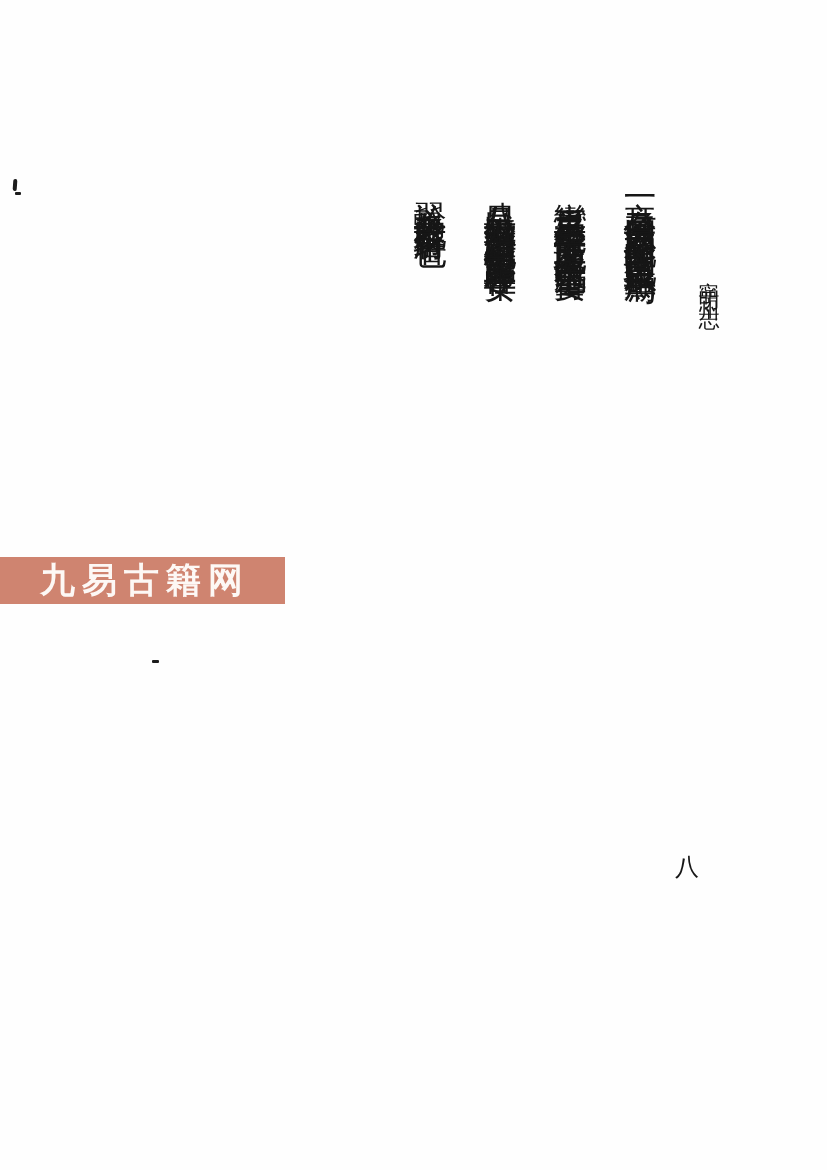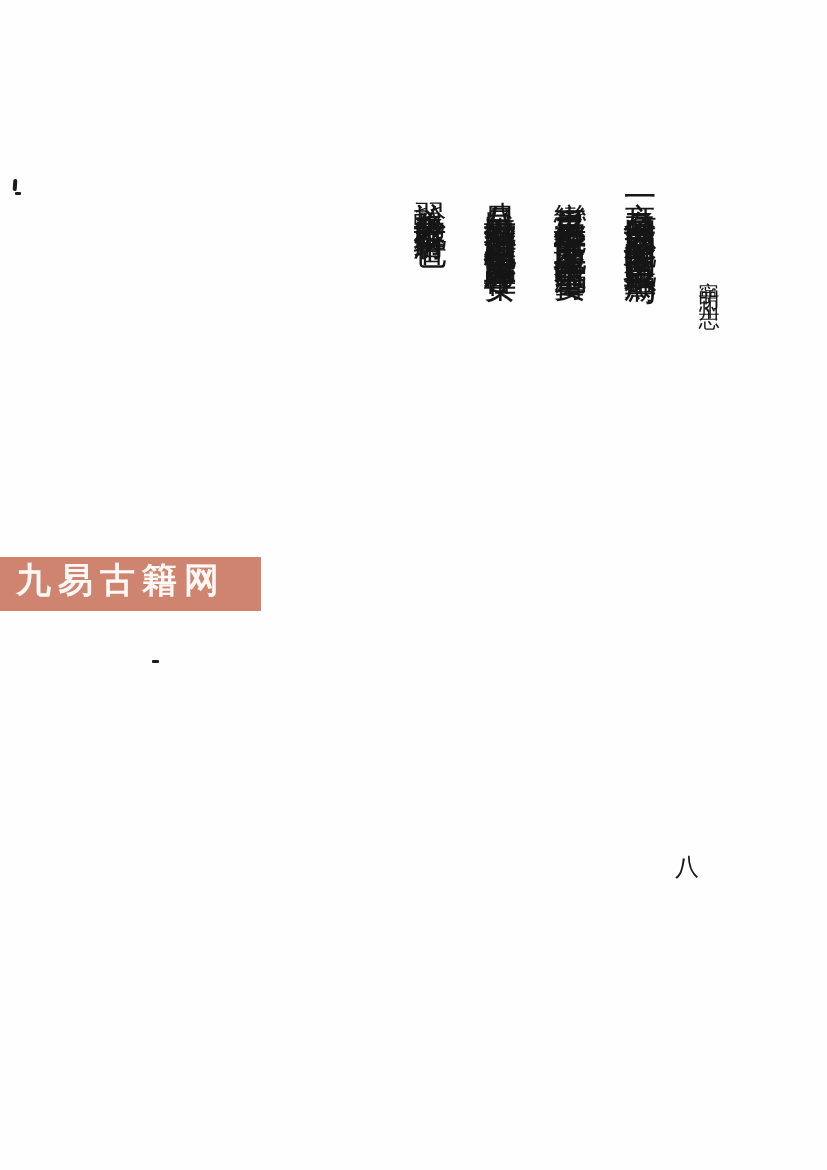--- a/index.html
+++ b/index.html
@@ -59,23 +59,23 @@
     text-align: center;
     font-size: 24px;
     color: #161616;
   }
   
   .watermark {
     position: absolute;
     top: 557px;
     left: 0;
     width: 245px;
-    height: 54px;
+    height: 47px;
     line-height: 48px;
-    padding-left: 16px;
+    padding-left: 40px;
     box-sizing: content-box;
     font-size: 35px;
     font-weight: bold;
     letter-spacing: 7px;
     white-space: nowrap;
   }
   
   .speck {
     position: absolute;
     background: #1c1c1c;

